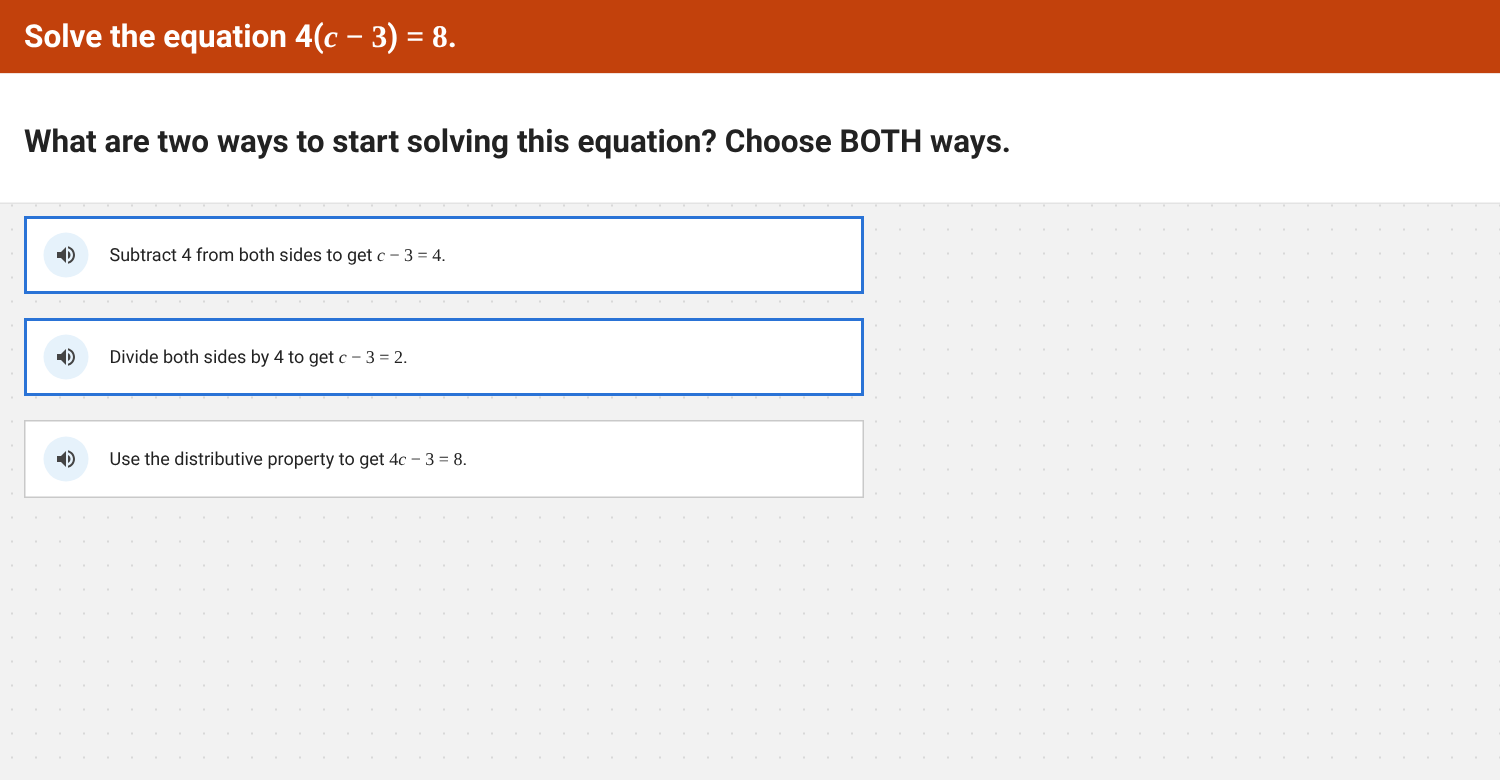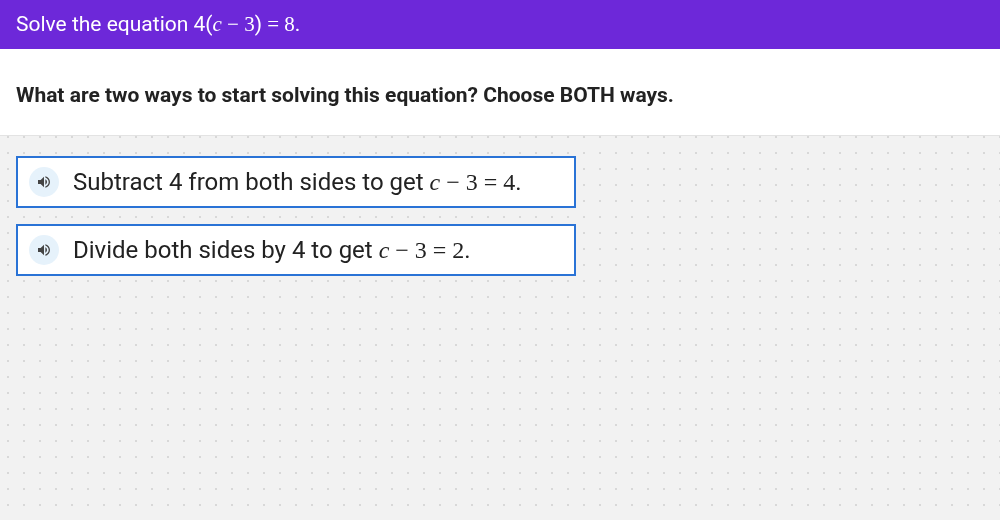--- a/index.html
+++ b/index.html
@@ -4,25 +4,25 @@
   <style>
     * { box-sizing: border-box; margin: 0; padding: 0; }
     body {
       font-family: -apple-system, "Segoe UI", Roboto, Arial, sans-serif;
       width: 1000px;
       height: 520px;
       background: #f0f0f0;
       overflow: hidden;
     }
     .header {
-      background: #6d28d9;
+      background: #c2410c;
       color: #fff;
       padding: 12px 16px;
       font-size: 21px;
-      font-weight: 400;
+      font-weight: 700;
     }
     .header .math-var { font-style: italic; font-family: Georgia, "Times New Roman", serif; }
     .header .math-num { font-family: Georgia, "Times New Roman", serif; }
     .header .eqpart { font-family: Georgia, "Times New Roman", serif; }
     .content {
       background-image: radial-gradient(circle, #d8d8d8 1px, transparent 1px);
       background-size: 16px 16px;
       background-position: 0 0;
       background-color: #f2f2f2;
       padding-top: 34px;
@@ -30,38 +30,38 @@
     }
     .prompt {
       font-size: 21px;
       font-weight: 700;
       color: #222;
       padding: 0 16px 28px 16px;
       background: #fff;
       margin-top: -34px;
       padding-top: 34px;
       border-bottom: 1px solid #e3e3e3;
-      margin-bottom: 20px;
+      margin-bottom: 8px;
     }
     .options {
       display: flex;
       flex-direction: column;
       gap: 16px;
       padding: 0 16px;
     }
     .option {
       display: flex;
       align-items: center;
       background: #fff;
       border: 1px solid #c9c9c9;
       padding: 10px 12px;
       width: fit-content;
       min-width: 560px;
       cursor: pointer;
-      font-size: 24px;
+      font-size: 12px;
       color: #222;
     }
     .option.selected {
       border: 2px solid #2a73d6;
       padding: 9px 11px;
     }
     .speaker-btn {
       width: 30px;
       height: 30px;
       border-radius: 50%;
@@ -97,14 +97,22 @@
         <span class="opt-text">Subtract 4 from both sides to get <span class="math-var">c</span> <span class="minus">−</span> <span class="eq">3 = 4</span>.</span>
       </div>
       <div class="option selected">
         <span class="speaker-btn">
           <svg viewBox="0 0 24 24">
             <path d="M3 9v6h4l5 5V4L7 9H3zm13.5 3c0-1.8-1-3.3-2.5-4v8c1.5-.7 2.5-2.2 2.5-4zM14 3.2v2.1c2.9.9 5 3.5 5 6.7s-2.1 5.8-5 6.7v2.1c4-0.9 7-4.5 7-8.8s-3-7.9-7-8.8z"></path>
           </svg>
         </span>
         <span class="opt-text">Divide both sides by 4 to get <span class="math-var">c</span> <span class="minus">−</span> <span class="eq">3 = 2</span>.</span>
       </div>
+      <div class="option">
+        <span class="speaker-btn">
+          <svg viewBox="0 0 24 24">
+            <path d="M3 9v6h4l5 5V4L7 9H3zm13.5 3c0-1.8-1-3.3-2.5-4v8c1.5-.7 2.5-2.2 2.5-4zM14 3.2v2.1c2.9.9 5 3.5 5 6.7s-2.1 5.8-5 6.7v2.1c4-0.9 7-4.5 7-8.8s-3-7.9-7-8.8z"></path>
+          </svg>
+        </span>
+        <span class="opt-text">Use the distributive property to get <span class="eq">4</span><span class="math-var">c</span> <span class="minus">−</span> <span class="eq">3 = 8</span>.</span>
+      </div>
     </div>
 </div>
 
 </body></html>

